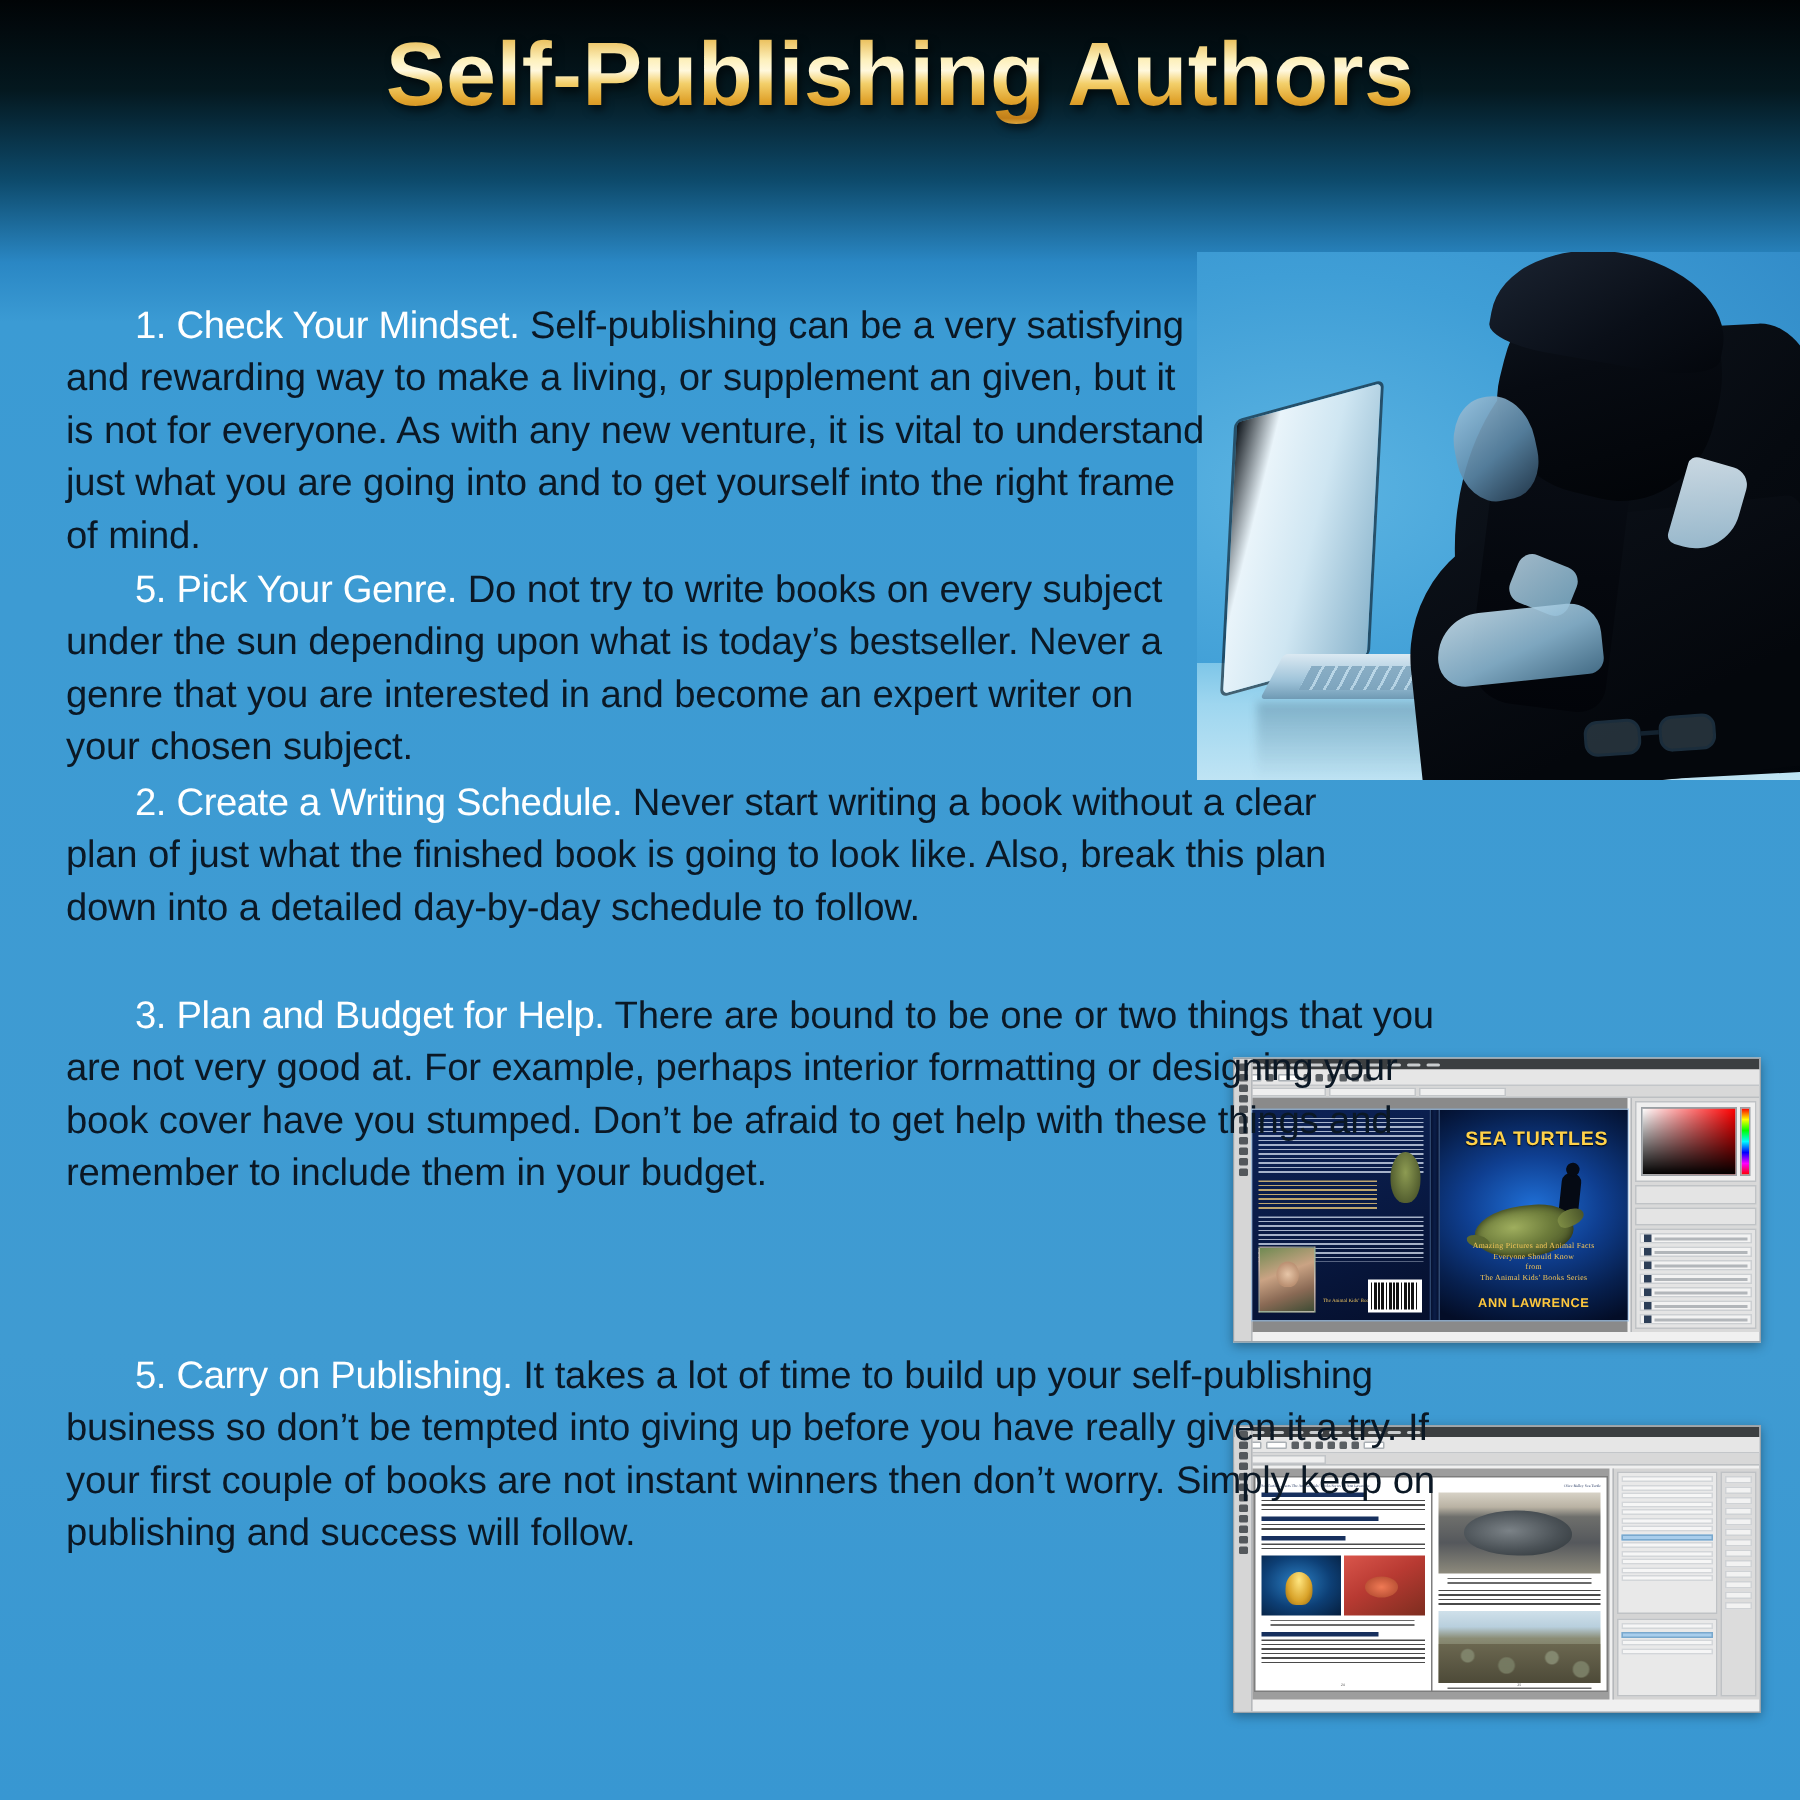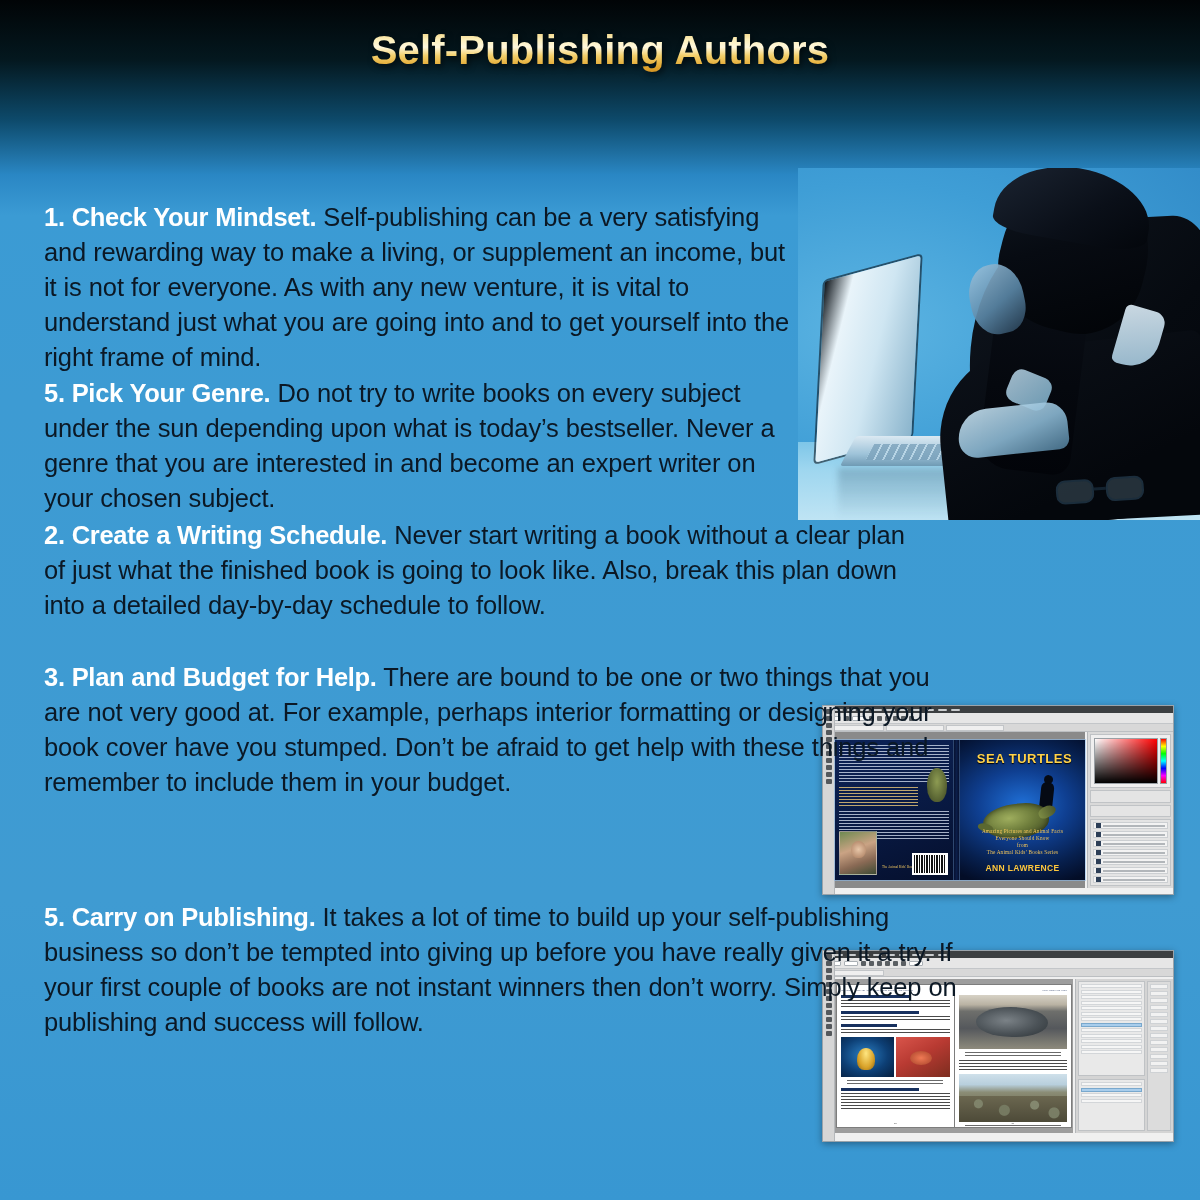--- a/index.html
+++ b/index.html
@@ -48,37 +48,38 @@
       #e0a32c 74%,
       #c27f19 90%,
       #f2c55a 100%);
     -webkit-background-clip:text;
     background-clip:text;
     color:transparent;
     -webkit-text-fill-color:transparent;
     filter:drop-shadow(2px 3px 3px rgba(0,0,0,0.55));
     white-space:nowrap;
   }
-  .title-line.l2 { font-size:40px; letter-spacing:0.2px; }
+  .title-line.l2 { font-size:60px; letter-spacing:0.2px; }
 
   
   .tips { position:absolute; left:44px; top:200px; width:960px; z-index:5; }
   .tip { margin-bottom:18px; }
   .tip p {
     font-family:"Liberation Sans", sans-serif;
     font-size:25.5px;
     line-height:35px;
     color:#0b1825;
     letter-spacing:-0.15px;
     word-spacing:0.2px;
   }
   .tip .lead {
     color:#ffffff;
-    font-weight:bold;
+    font-weight:normal;
     letter-spacing:-0.3px;
+    margin-left:46px;
   }
   
   #tip-1 { position:absolute; top:0px;   width:760px; }
   #tip-2 { position:absolute; top:176px; width:752px; }
   #tip-3 { position:absolute; top:318px; width:880px; }
   #tip-4 { position:absolute; top:460px; width:920px; }
   #tip-5 { position:absolute; top:700px; width:930px; }
   #tip-4 p { text-indent:0; }
 
   
@@ -783,21 +784,21 @@
         <i class="d"></i>
         <i class="d"></i>
         <i class="d"></i>
       </div>
     </div>
   </div>
 
   <div class="tips">
 
     <div class="tip" id="tip-1">
-      <p><span class="lead">1. Check Your Mindset.</span><span> Self-publishing can be a very satisfying and rewarding way to make a living, or supplement an income, but it is not for everyone. As with any new venture, it is vital to understand just what you are going into and to get yourself into the right frame of mind.</span></p>
+      <p><span class="lead">1. Check Your Mindset.</span><span> Self-publishing can be a very satisfying and rewarding way to make a living, or supplement an given, but it is not for everyone. As with any new venture, it is vital to understand just what you are going into and to get yourself into the right frame of mind.</span></p>
     </div>
 
     <div class="tip" id="tip-2">
       <p><span class="lead">5. Pick Your Genre.</span><span> Do not try to write books on every subject under the sun depending upon what is today’s bestseller. Never a genre that you are interested in and become an expert writer on your chosen subject.</span></p>
     </div>
 
     <div class="tip" id="tip-3">
       <p><span class="lead">2. Create a Writing Schedule.</span><span> Never start writing a book without a clear plan of just what the finished book is going to look like. Also, break this plan down into a detailed day-by-day schedule to follow.</span></p>
     </div>
 

